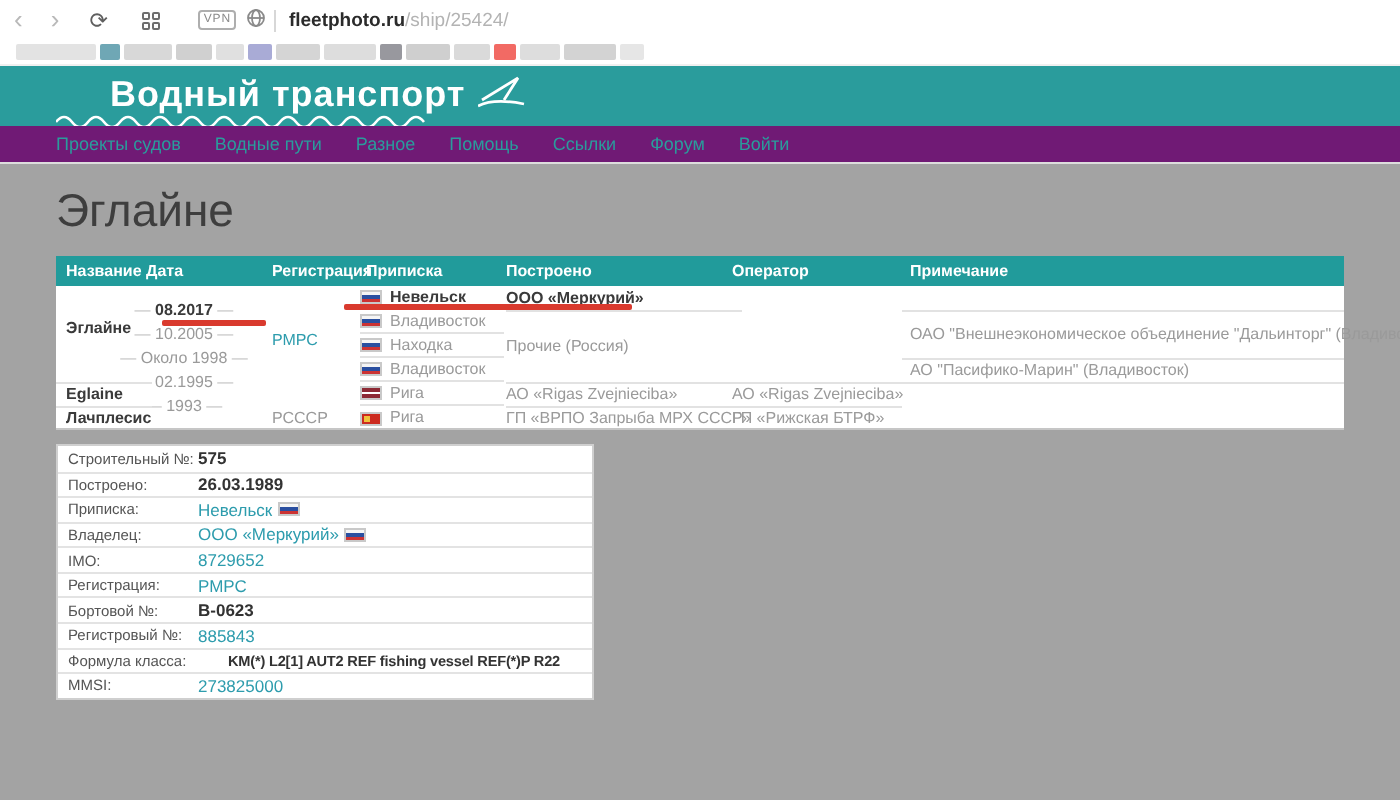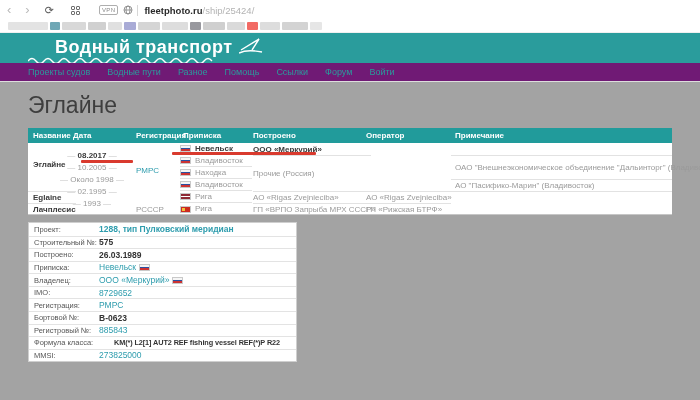--- a/index.html
+++ b/index.html
@@ -219,24 +219,20 @@
         <span class="sep-line" style="left:0;top:60px;width:48px"></span>
         <span class="sep-line" style="left:225px;top:60px;width:198px"></span>
 
         <span class="red-line" style="left:53px;top:17px;width:52px"></span>
         <span class="red-line" style="left:144px;top:9px;width:144px"></span>
       </div>
     </div>
 
     <div class="details">
       <div class="dr">
-        <span class="dl">Проект:</span>
-        <span class="dv link b">1288, тип Пулковский меридиан</span>
-      </div>
-      <div class="dr">
         <span class="dl">Строительный №:</span>
         <span class="dv b">575</span>
       </div>
       <div class="dr">
         <span class="dl">Построено:</span>
         <span class="dv b">26.03.1989</span>
       </div>
       <div class="dr">
         <span class="dl">Приписка:</span>
         <span class="dv">

